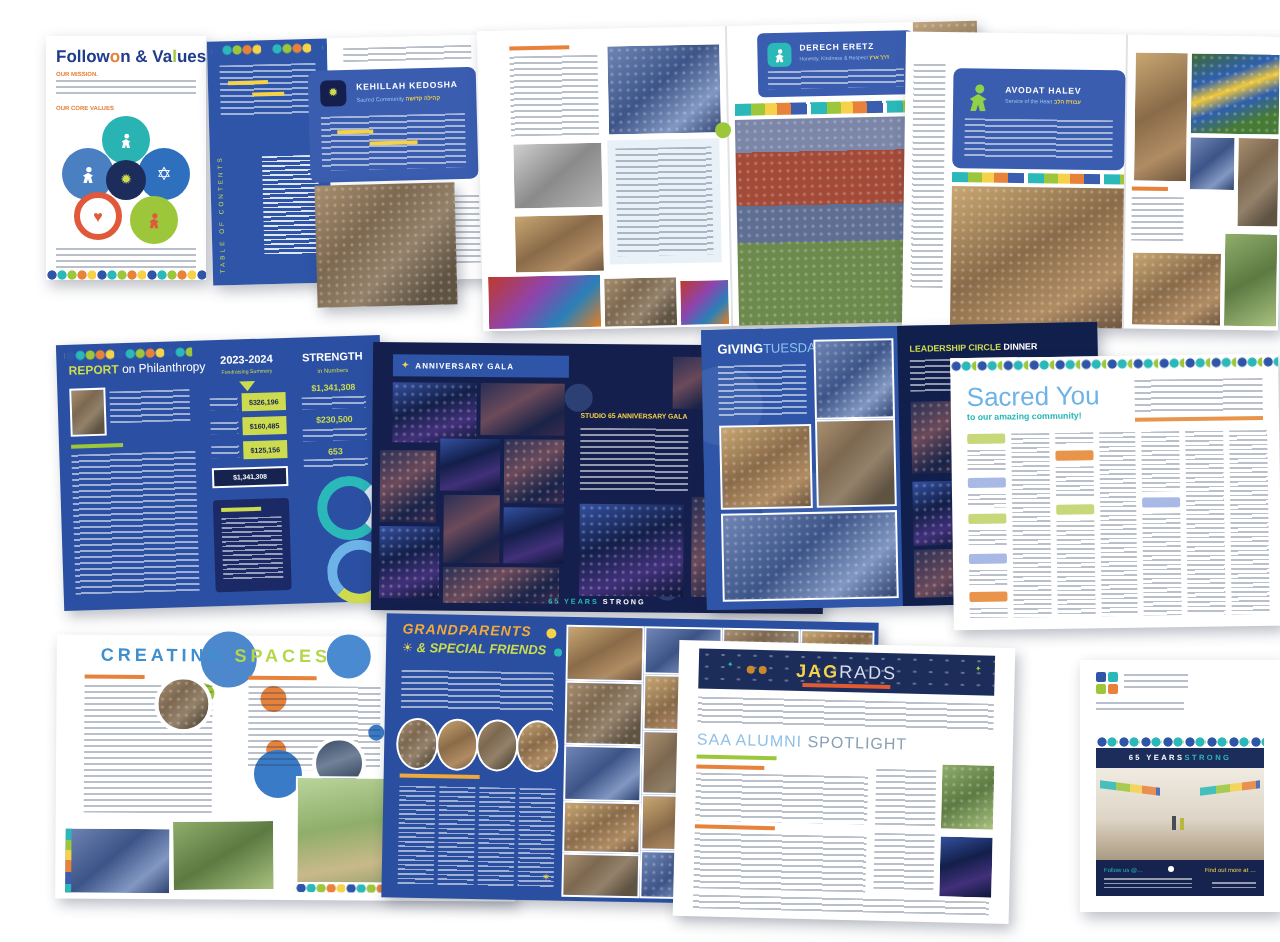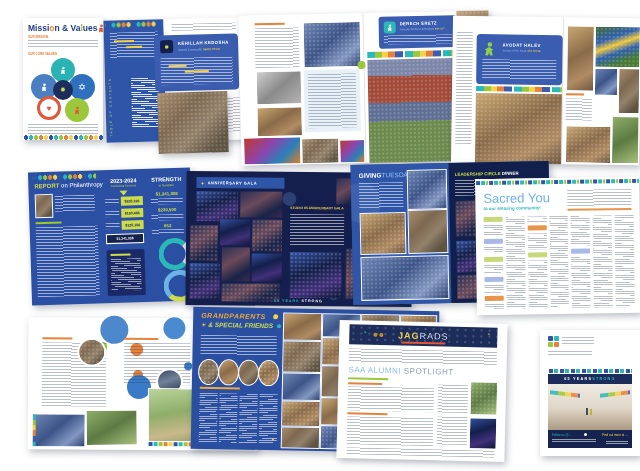--- a/index.html
+++ b/index.html
@@ -52,21 +52,21 @@
   .chG{background:#c6d87a}.chO{background:#e8944a}.chB{background:#a9b9e6}
   .nbcol{display:flex;flex-direction:column;gap:3px}
 </style>
 </head>
 <body>
 
 <div class="wrap">
 
   <div class="card" style="left:23px;top:18px;width:80px;height:122px">
     <div class="abs" style="left:5px;top:5px;font-size:8.5px;font-weight:bold;color:#1f3d8c;white-space:nowrap">
-      <span>Missi</span><span style="color:#e8813a">o</span><span>n &amp; Va</span><span style="color:#9cc73b">l</span><span>ues</span><span class="fig" style="color:#e0593a;transform:scale(.9);margin-left:1px"></span>
+      <span>Follow</span><span style="color:#e8813a">o</span><span>n &amp; Va</span><span style="color:#9cc73b">l</span><span>ues</span><span class="fig" style="color:#e0593a;transform:scale(.9);margin-left:1px"></span>
     </div>
     <div class="abs" style="left:5px;top:17px;font-size:3px;font-weight:bold;color:#e8813a">OUR MISSION.</div>
     <div class="abs bars bd2" style="left:5px;top:22px;width:70px;height:9px"></div>
     <div class="abs" style="left:5px;top:34px;font-size:3px;font-weight:bold;color:#e8813a">OUR CORE VALUES</div>
     <div class="abs" style="left:0;top:40px;width:80px;height:66px">
       <div class="circ" style="left:28px;top:0;width:24px;height:24px;background:#2ab3b3;display:flex;align-items:center;justify-content:center">
           <span class="fig" style="color:#fff;transform:scale(.8)"></span>
         </div>
       <div class="circ" style="left:8px;top:16px;width:26px;height:26px;background:#4a7fc1;display:flex;align-items:center;justify-content:center">
           <span class="fig" style="color:#fff;transform:scale(.9)"></span>
@@ -297,20 +297,21 @@
   </div>
 
   <div class="card" style="left:28px;top:318px;width:230px;height:132px;transform:rotate(.4deg)">
     <div class="circ" style="left:72px;top:-2px;width:28px;height:28px;background:#3a7bc8;opacity:.9"></div>
     <div class="circ" style="left:135px;top:-1px;width:22px;height:22px;background:#4a8ad0"></div>
     <div class="circ" style="left:69px;top:24px;width:10px;height:10px;background:#9cc73b"></div>
     <div class="circ" style="left:102px;top:25px;width:13px;height:13px;background:#e8813a"></div>
     <div class="circ" style="left:105px;top:52px;width:10px;height:10px;background:#e8813a"></div>
     <div class="circ" style="left:99px;top:57px;width:24px;height:24px;background:#3a7bc8"></div>
     <div class="circ" style="left:156px;top:44px;width:8px;height:8px;background:#3a7bc8"></div>
+    <div class="abs" style="left:22px;top:5px;font-size:9px;font-weight:600;letter-spacing:2px;white-space:nowrap"><span style="color:#3e8fd0">CREATING</span><span style="color:#b6d649"> SPACES</span></div>
     <div class="abs hb" style="left:14px;top:20px;width:30px"></div>
     <div class="abs bars bd2" style="left:14px;top:25px;width:64px;height:64px"></div>
     <div class="abs hb" style="left:96px;top:20px;width:34px"></div>
     <div class="abs bars bd2" style="left:96px;top:25px;width:66px;height:42px"></div>
     <div class="circ ph pA wb2 spk" style="left:49px;top:20px;width:25px;height:25px"></div>
     <div class="circ ph pPort wb2" style="left:128px;top:50px;width:23px;height:23px"></div>
     <div class="ph pE wb" style="left:4px;top:96px;width:52px;height:32px">
       <div class="abs vstrip" style="left:0;top:0;width:3px;height:32px"></div>
     </div>
     <div class="ph pG wb" style="left:58px;top:92px;width:50px;height:34px;transform:rotate(-1deg)"></div>

